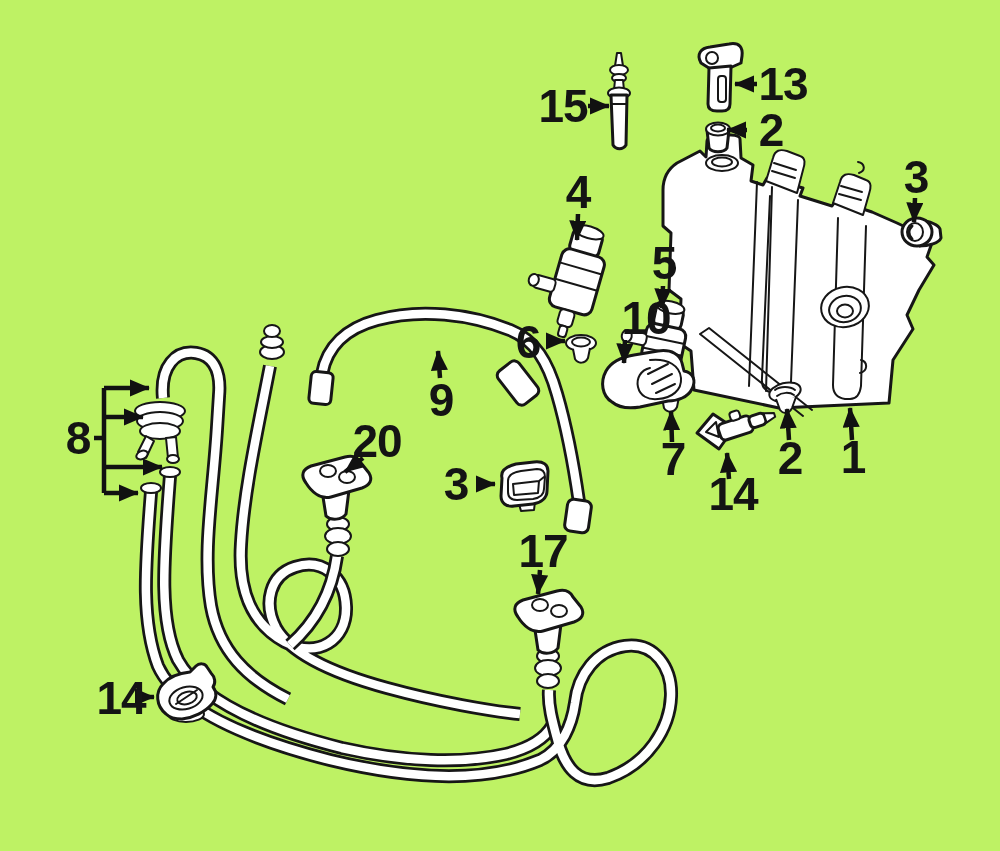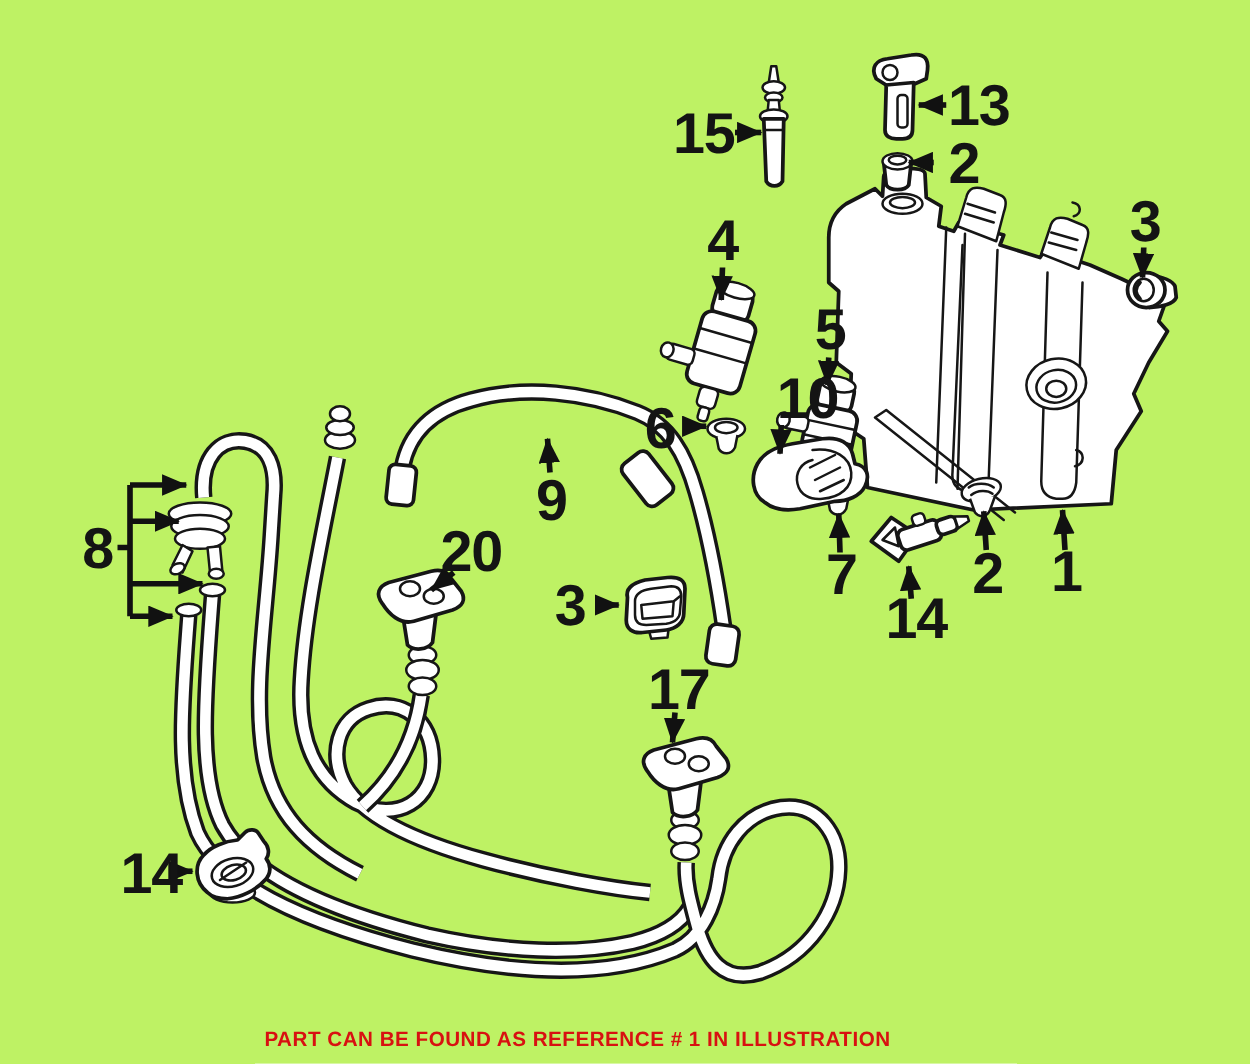--- a/index.html
+++ b/index.html
@@ -264,15 +264,14 @@
 <div class="callout" style="left:78px;top:438px">8</div>
 <div class="callout" style="left:377px;top:441px">20</div>
 <div class="callout" style="left:456px;top:484px">3</div>
 <div class="callout" style="left:673px;top:459px">7</div>
 <div class="callout" style="left:733px;top:494px">14</div>
 <div class="callout" style="left:790px;top:458px">2</div>
 <div class="callout" style="left:853px;top:457px">1</div>
 <div class="callout" style="left:543px;top:551px">17</div>
 <div class="callout" style="left:121px;top:698px">14</div>
 
-<div class="footer-note" style="color: rgb(216, 17, 17);">PART CAN BE FOUND AS REFERENCE # 1 IN ILLUSTRATION</div>
 
 </div>
 
 </body></html>

